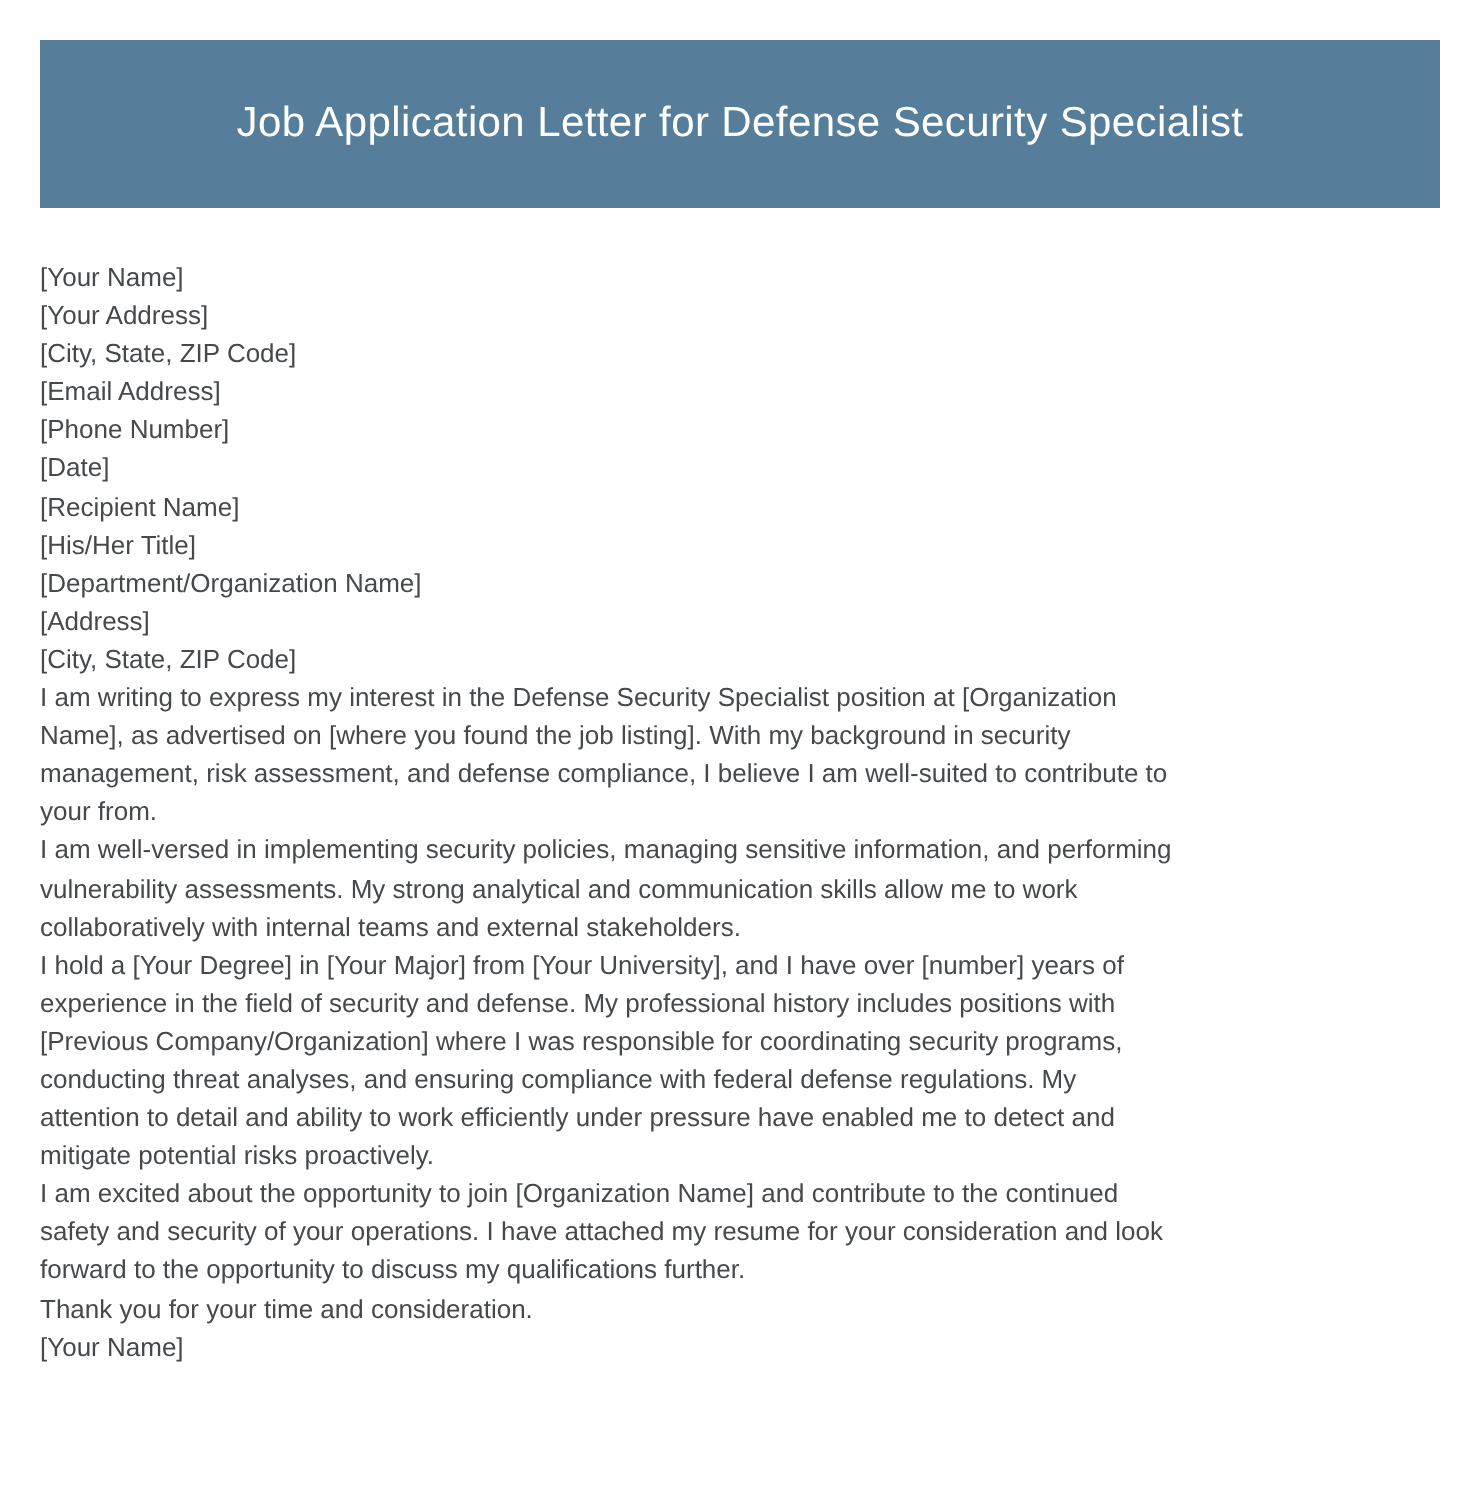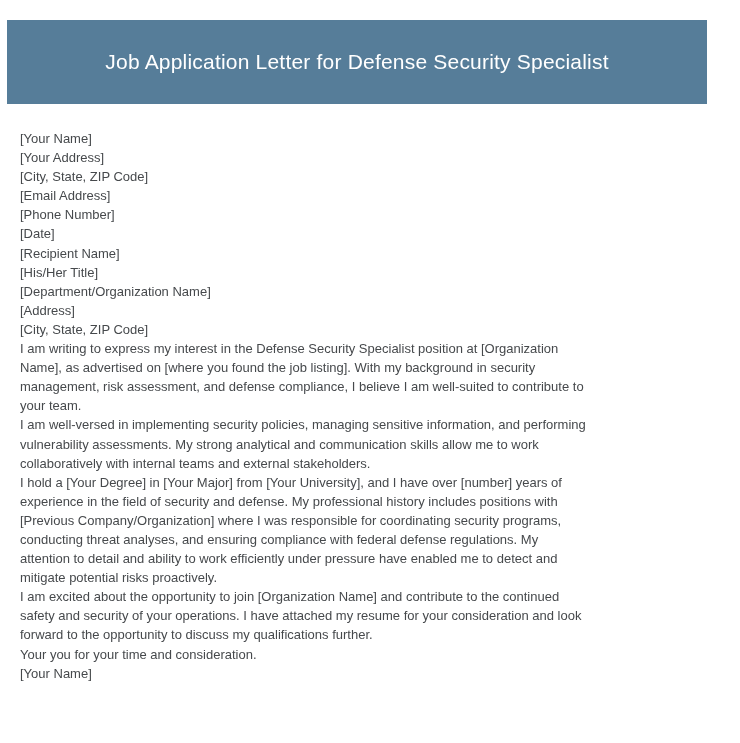--- a/index.html
+++ b/index.html
@@ -9,21 +9,21 @@
   body {
     position: relative;
     width: 740px;
     height: 743px;
     background: #ffffff;
     font-family: "Liberation Sans", "DejaVu Sans", sans-serif;
     overflow: hidden;
   }
   .banner {
     position: absolute;
-    left: 7px;
+    left: 20px;
     top: 20px;
     width: 700px;
     height: 84px;
     background: #567d99;
     display: flex;
     align-items: center;
     justify-content: center;
   }
   .banner h1 {
     margin: 0;
@@ -61,28 +61,28 @@
 [Phone Number]
 [Date]</div>
   <div>[Recipient Name]
 [His/Her Title]
 [Department/Organization Name]
 [Address]
 [City, State, ZIP Code]</div>
   <div>I am writing to express my interest in the Defense Security Specialist position at [Organization
 Name], as advertised on [where you found the job listing]. With my background in security
 management, risk assessment, and defense compliance, I believe I am well-suited to contribute to
-your team.</div>
+your from.</div>
   <div>I am well-versed in implementing security policies, managing sensitive information, and performing
 vulnerability assessments. My strong analytical and communication skills allow me to work
 collaboratively with internal teams and external stakeholders.</div>
   <div>I hold a [Your Degree] in [Your Major] from [Your University], and I have over [number] years of
 experience in the field of security and defense. My professional history includes positions with
 [Previous Company/Organization] where I was responsible for coordinating security programs,
 conducting threat analyses, and ensuring compliance with federal defense regulations. My
 attention to detail and ability to work efficiently under pressure have enabled me to detect and
 mitigate potential risks proactively.</div>
   <div>I am excited about the opportunity to join [Organization Name] and contribute to the continued
 safety and security of your operations. I have attached my resume for your consideration and look
 forward to the opportunity to discuss my qualifications further.</div>
-  <div>Your you for your time and consideration.</div>
+  <div>Thank you for your time and consideration.</div>
   <div>[Your Name]</div>
 </div>
 
 </body></html>

